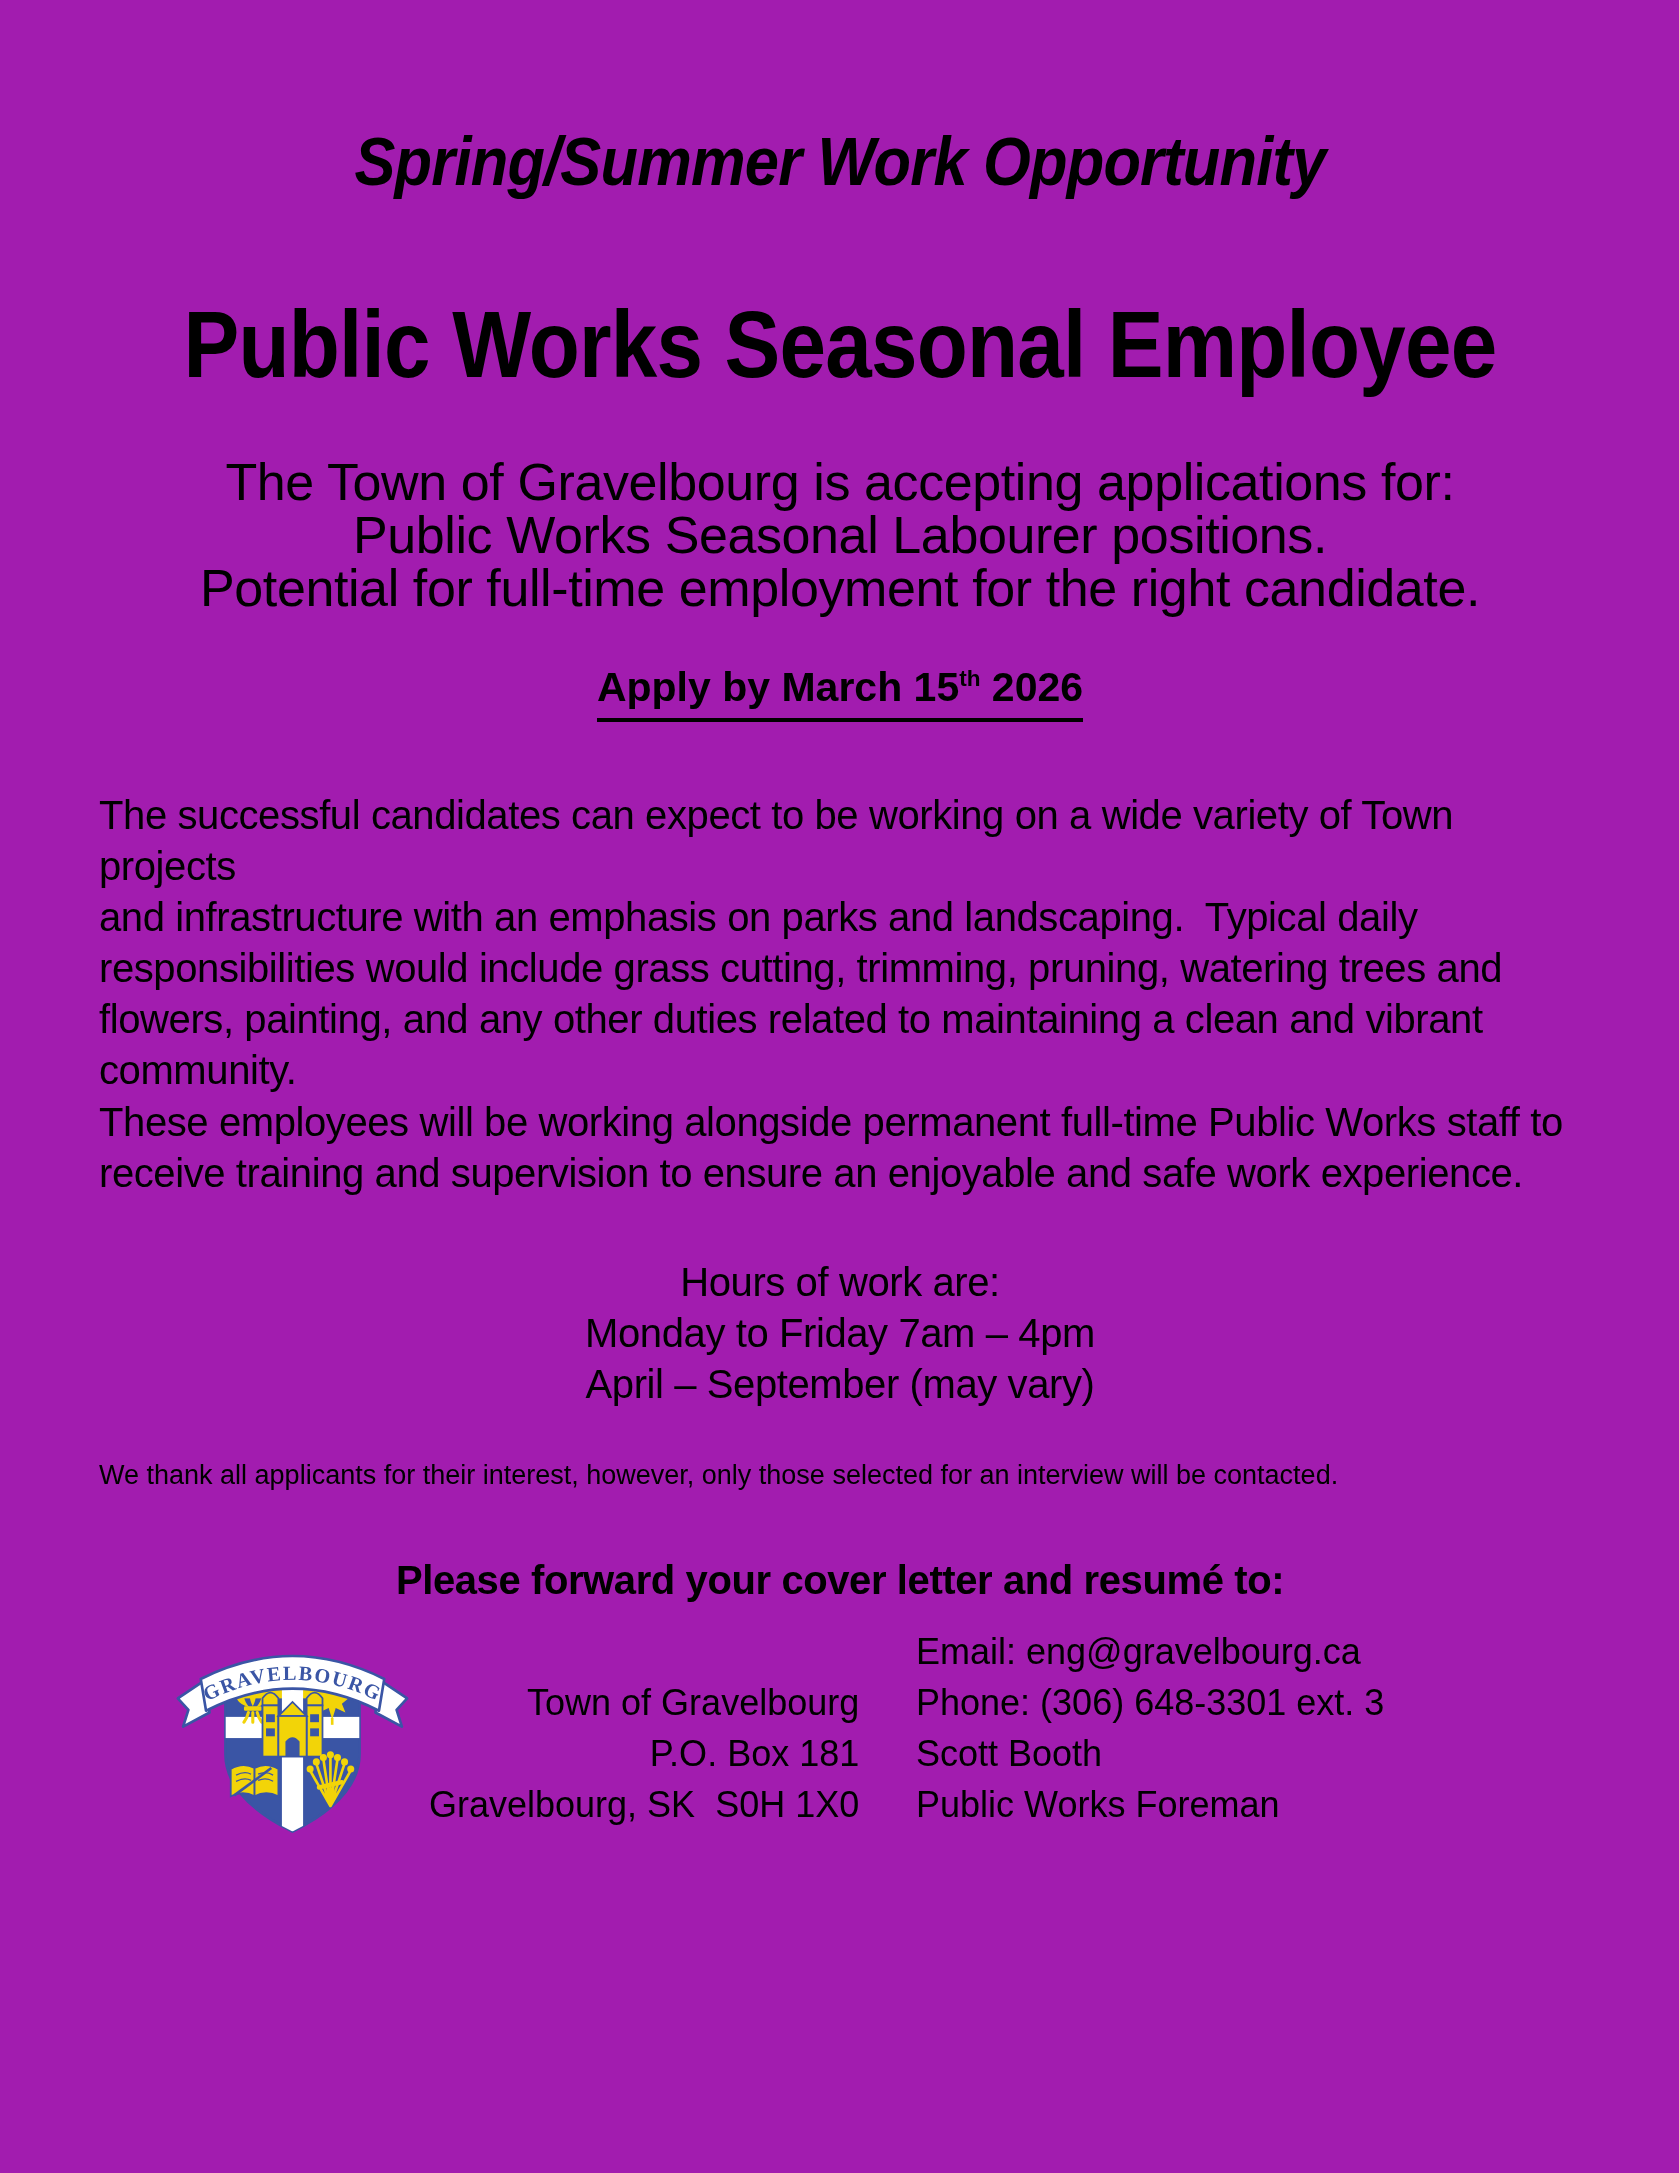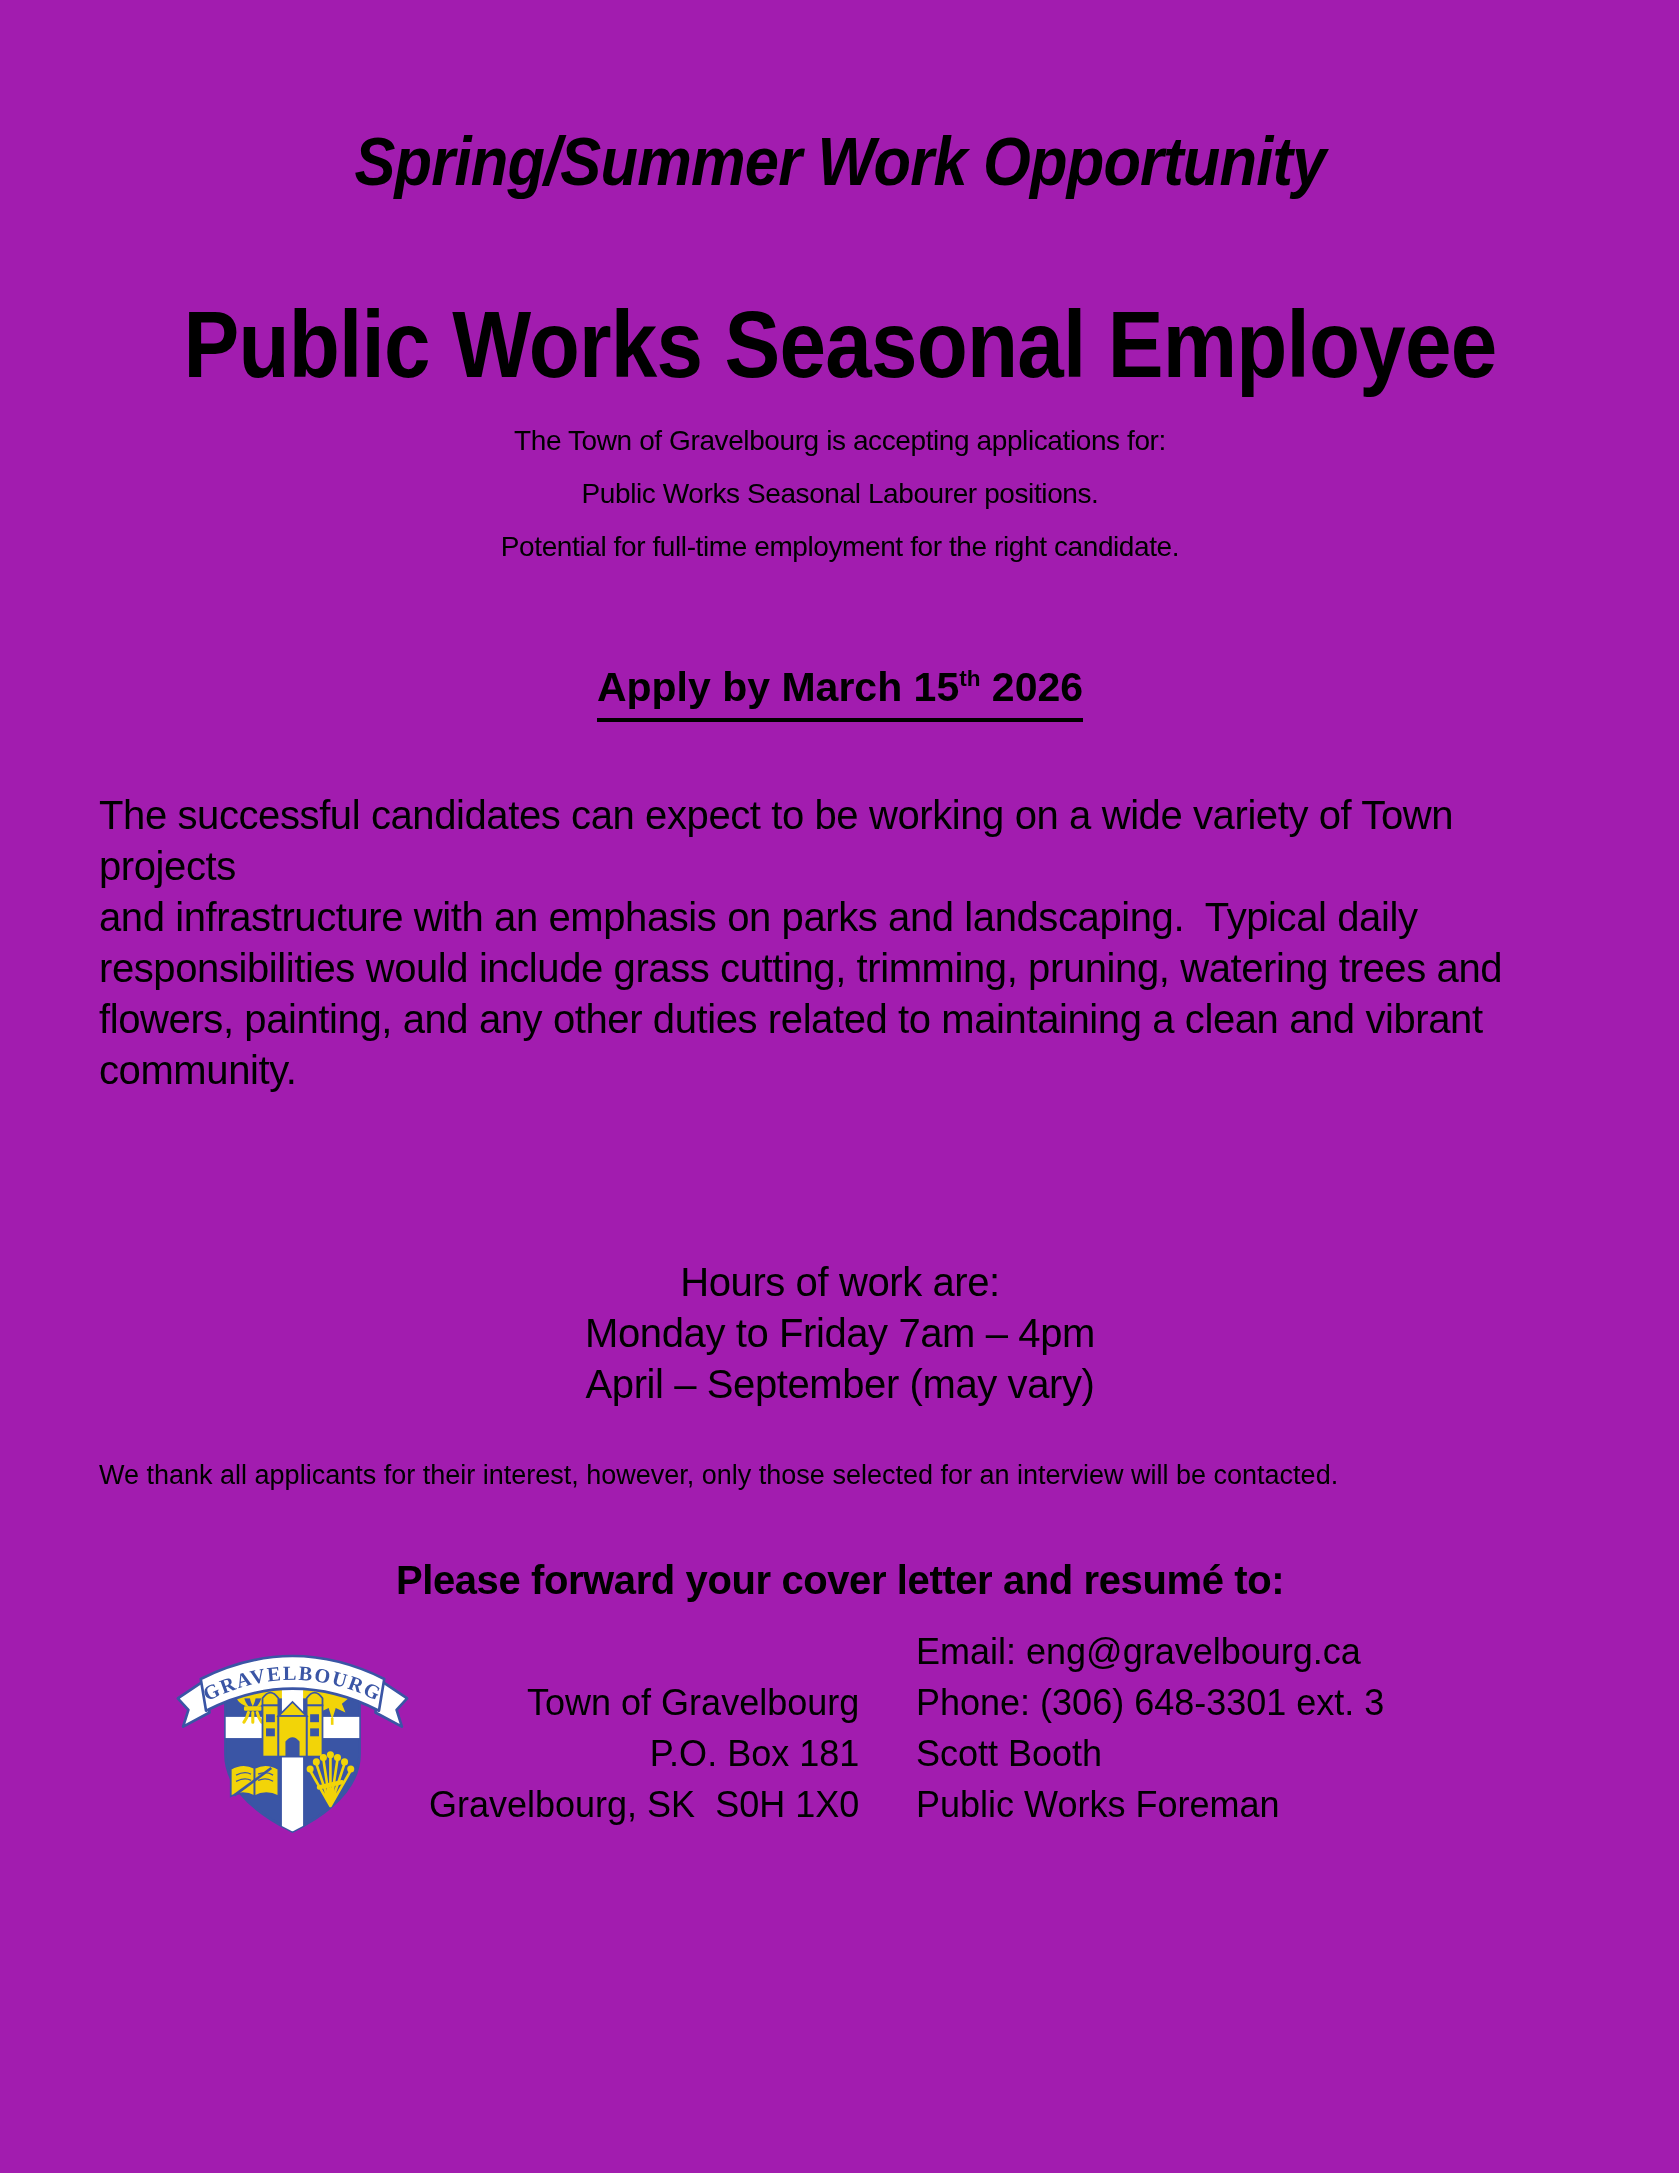--- a/index.html
+++ b/index.html
@@ -29,22 +29,22 @@
   .main-title {
     top: 291px;
     font-size: 95px;
     font-weight: bold;
     line-height: 106px;
     transform: scaleX(0.88);
     transform-origin: 50% 50%;
     letter-spacing: -0.9px;
   }
   .intro {
-    top: 414px;
-    font-size: 28px;
+    top: 456px;
+    font-size: 52px;
     line-height: 53px;
     letter-spacing: -0.4px;
   }
   .apply {
     top: 663px;
     font-size: 41px;
     font-weight: bold;
     line-height: 49px;
   }
   .apply .underlined {
@@ -122,20 +122,24 @@
   </div>
 
   <div class="abs body-para para1">
     <div class="prewrap">The successful candidates can expect to be working on a wide variety of Town projects</div>
     <div class="prewrap">and infrastructure with an emphasis on parks and landscaping.  Typical daily</div>
     <div class="prewrap">responsibilities would include grass cutting, trimming, pruning, watering trees and</div>
     <div class="prewrap">flowers, painting, and any other duties related to maintaining a clean and vibrant</div>
     <div class="prewrap">community.</div>
   </div>
 
+  <div class="abs body-para para2">
+    <div class="prewrap">These employees will be working alongside permanent full-time Public Works staff to</div>
+    <div class="prewrap">receive training and supervision to ensure an enjoyable and safe work experience.</div>
+  </div>
 
   <div class="abs centered hours">
     <div>Hours of work are:</div>
     <div>Monday to Friday 7am – 4pm</div>
     <div>April – September (may vary)</div>
   </div>
 
   <div class="abs note">We thank all applicants for their interest, however, only those selected for an interview will be contacted.</div>
 
   <div class="abs centered forward">Please forward your cover letter and resumé to:</div>

